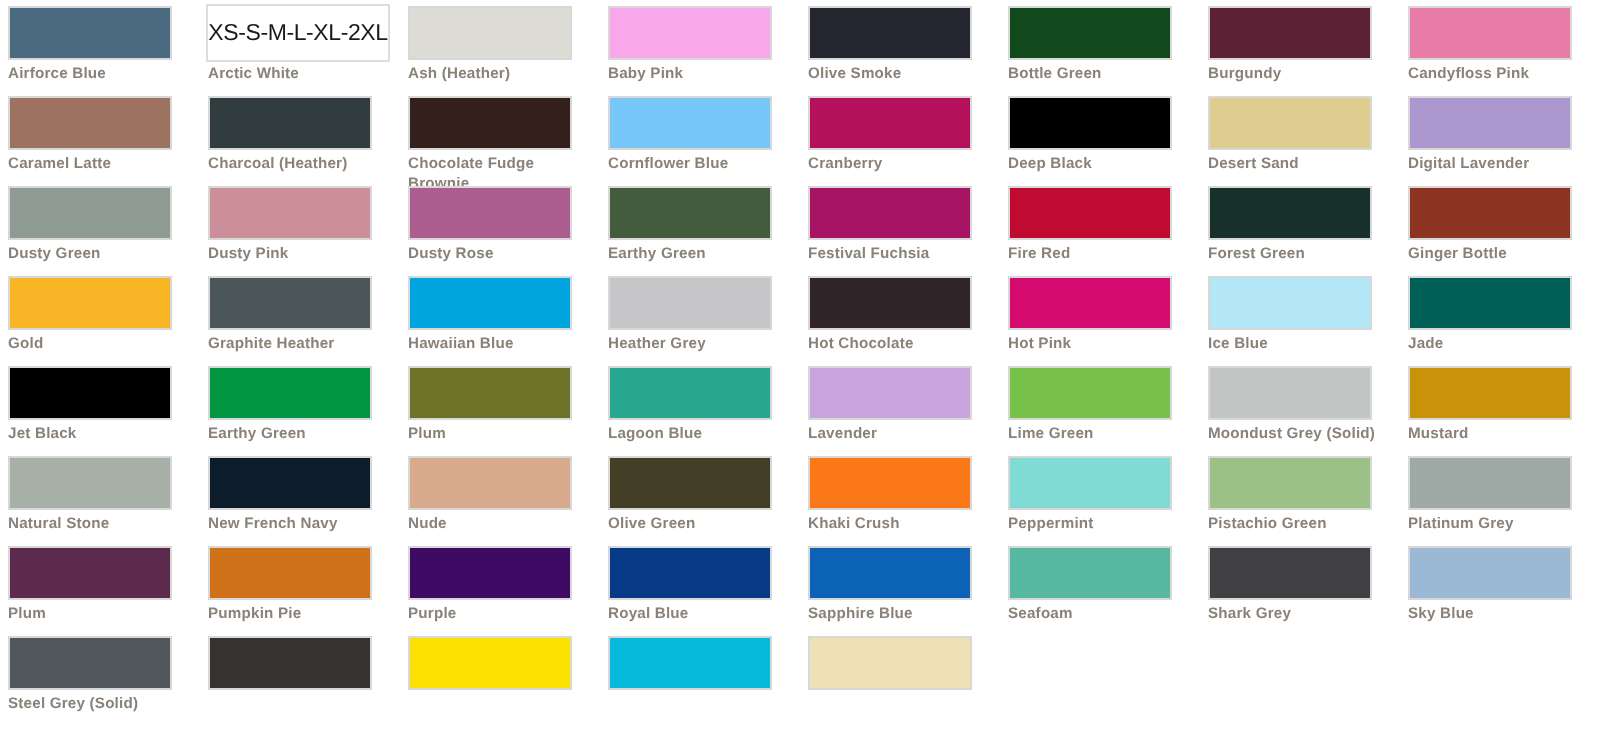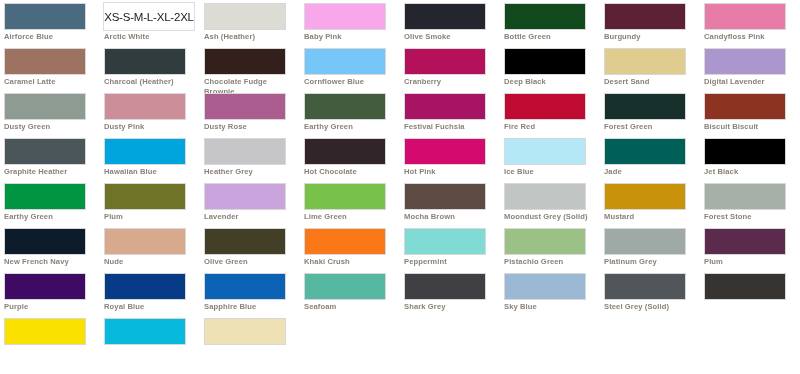--- a/index.html
+++ b/index.html
@@ -165,21 +165,25 @@
     <div class="swatch-cell">
       <span class="swatch-chip" style="background: rgb(191, 10, 50);"></span>
       <span class="swatch-label">Fire Red</span>
     </div>
     <div class="swatch-cell">
       <span class="swatch-chip" style="background: rgb(23, 48, 44);"></span>
       <span class="swatch-label">Forest Green</span>
     </div>
     <div class="swatch-cell">
       <span class="swatch-chip" style="background: rgb(141, 51, 34);"></span>
-      <span class="swatch-label">Biscuit Biscuit</span>
+      <span class="swatch-label">Ginger Bottle</span>
+    </div>
+    <div class="swatch-cell">
+      <span class="swatch-chip" style="background: rgb(249, 181, 38);"></span>
+      <span class="swatch-label">Gold</span>
     </div>
     <div class="swatch-cell">
       <span class="swatch-chip tex-heather" style="background: rgb(75, 86, 90);"></span>
       <span class="swatch-label">Graphite Heather</span>
     </div>
     <div class="swatch-cell">
       <span class="swatch-chip" style="background: rgb(0, 165, 221);"></span>
       <span class="swatch-label">Hawaiian Blue</span>
     </div>
     <div class="swatch-cell">
@@ -208,42 +212,42 @@
     </div>
     <div class="swatch-cell">
       <span class="swatch-chip" style="background: rgb(0, 150, 65);"></span>
       <span class="swatch-label">Earthy Green</span>
     </div>
     <div class="swatch-cell">
       <span class="swatch-chip" style="background: rgb(111, 115, 40);"></span>
       <span class="swatch-label">Plum</span>
     </div>
     <div class="swatch-cell">
+      <span class="swatch-chip" style="background: rgb(40, 167, 143);"></span>
+      <span class="swatch-label">Lagoon Blue</span>
+    </div>
+    <div class="swatch-cell">
       <span class="swatch-chip" style="background: rgb(201, 164, 221);"></span>
       <span class="swatch-label">Lavender</span>
     </div>
     <div class="swatch-cell">
       <span class="swatch-chip" style="background: rgb(121, 194, 74);"></span>
       <span class="swatch-label">Lime Green</span>
     </div>
     <div class="swatch-cell">
-      <span class="swatch-chip" style="background: rgb(94, 76, 68);"></span>
-      <span class="swatch-label">Mocha Brown</span>
-    </div>
-    <div class="swatch-cell">
       <span class="swatch-chip" style="background: rgb(193, 197, 196);"></span>
       <span class="swatch-label">Moondust Grey (Solid)</span>
     </div>
     <div class="swatch-cell">
       <span class="swatch-chip" style="background: rgb(200, 146, 11);"></span>
       <span class="swatch-label">Mustard</span>
     </div>
     <div class="swatch-cell">
       <span class="swatch-chip" style="background: rgb(167, 176, 167);"></span>
-      <span class="swatch-label">Forest Stone</span>
+      <span class="swatch-label">Natural Stone</span>
     </div>
     <div class="swatch-cell">
       <span class="swatch-chip" style="background: rgb(12, 28, 43);"></span>
       <span class="swatch-label">New French Navy</span>
     </div>
     <div class="swatch-cell">
       <span class="swatch-chip" style="background: rgb(215, 170, 141);"></span>
       <span class="swatch-label">Nude</span>
     </div>
     <div class="swatch-cell">
@@ -262,20 +266,24 @@
       <span class="swatch-chip" style="background: rgb(156, 193, 135);"></span>
       <span class="swatch-label">Pistachio Green</span>
     </div>
     <div class="swatch-cell">
       <span class="swatch-chip" style="background: rgb(159, 169, 166);"></span>
       <span class="swatch-label">Platinum Grey</span>
     </div>
     <div class="swatch-cell">
       <span class="swatch-chip" style="background: rgb(92, 42, 76);"></span>
       <span class="swatch-label">Plum</span>
+    </div>
+    <div class="swatch-cell">
+      <span class="swatch-chip" style="background: rgb(208, 114, 26);"></span>
+      <span class="swatch-label">Pumpkin Pie</span>
     </div>
     <div class="swatch-cell">
       <span class="swatch-chip" style="background: rgb(62, 10, 99);"></span>
       <span class="swatch-label">Purple</span>
     </div>
     <div class="swatch-cell">
       <span class="swatch-chip" style="background: rgb(7, 58, 135);"></span>
       <span class="swatch-label">Royal Blue</span>
     </div>
     <div class="swatch-cell">

